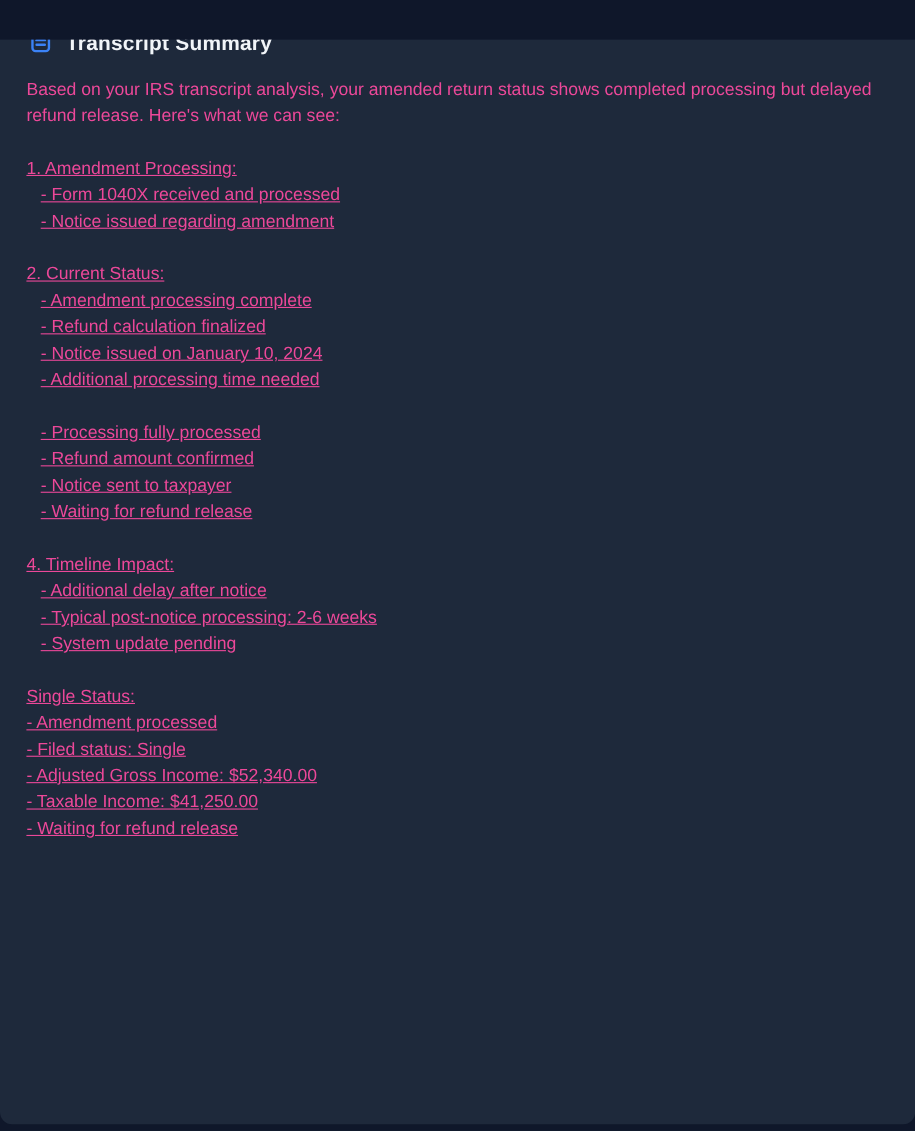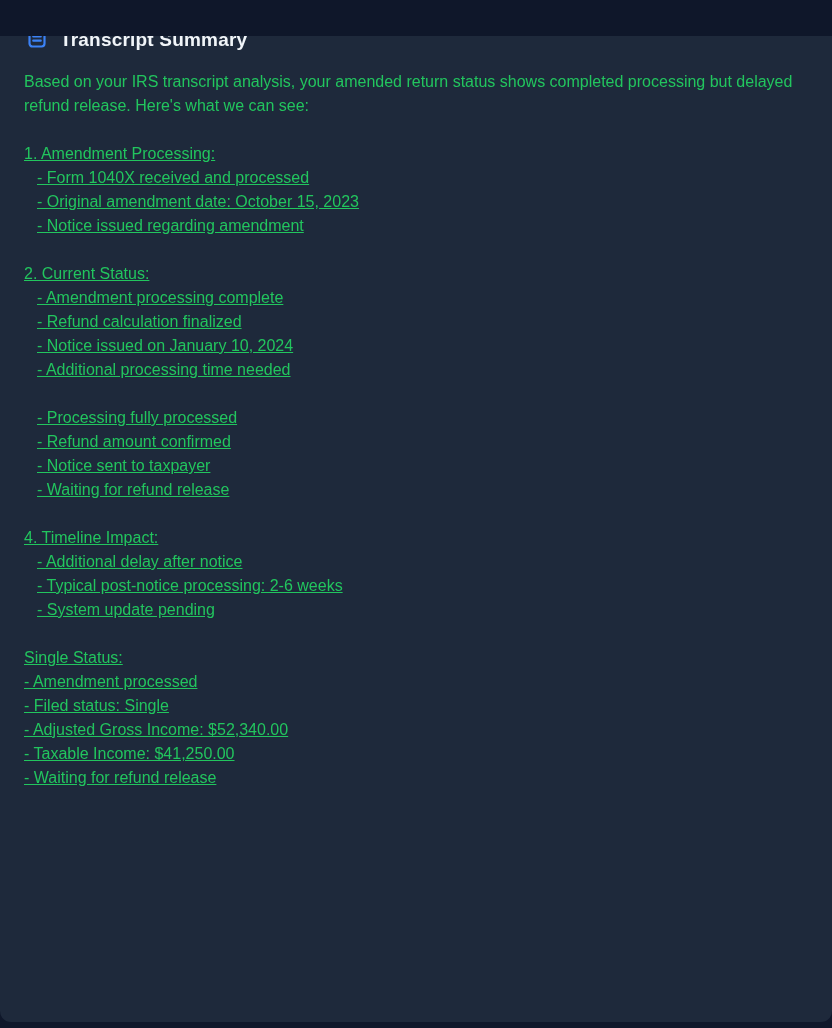--- a/index.html
+++ b/index.html
@@ -48,21 +48,21 @@
     flex: 0 0 auto;
   }
   .card-title {
     font-size: 19px;
     font-weight: 700;
     color: #f1f5f9;
     letter-spacing: 0.2px;
     white-space: nowrap;
   }
   .text-body {
-    color: #22c55e;
+    color: #ec4899;
     font-size: 16px;
     line-height: 24px;
   }
   .intro {
     margin-top: 17px;
     max-width: 784px;
   }
   .block { margin-top: 24px; text-decoration: underline; }
   .block .line { white-space: pre-wrap; }
   .block.indent .item { padding-left: 13px; }
@@ -81,21 +81,20 @@
       </svg>
     </span>
     <span class="card-title">Transcript Summary</span>
   </div>
 
   <div class="text-body intro">Based on your IRS transcript analysis, your amended return status shows completed processing but delayed refund release. Here's what we can see:</div>
 
   <div class="text-body block indent">
     <div class="line">1. Amendment Processing:</div>
     <div class="line item">- Form 1040X received and processed</div>
-    <div class="line item">- Original amendment date: October 15, 2023</div>
     <div class="line item">- Notice issued regarding amendment</div>
   </div>
 
   <div class="text-body block indent">
     <div class="line">2. Current Status:</div>
     <div class="line item">- Amendment processing complete</div>
     <div class="line item">- Refund calculation finalized</div>
     <div class="line item">- Notice issued on January 10, 2024</div>
     <div class="line item">- Additional processing time needed</div>
   </div>

